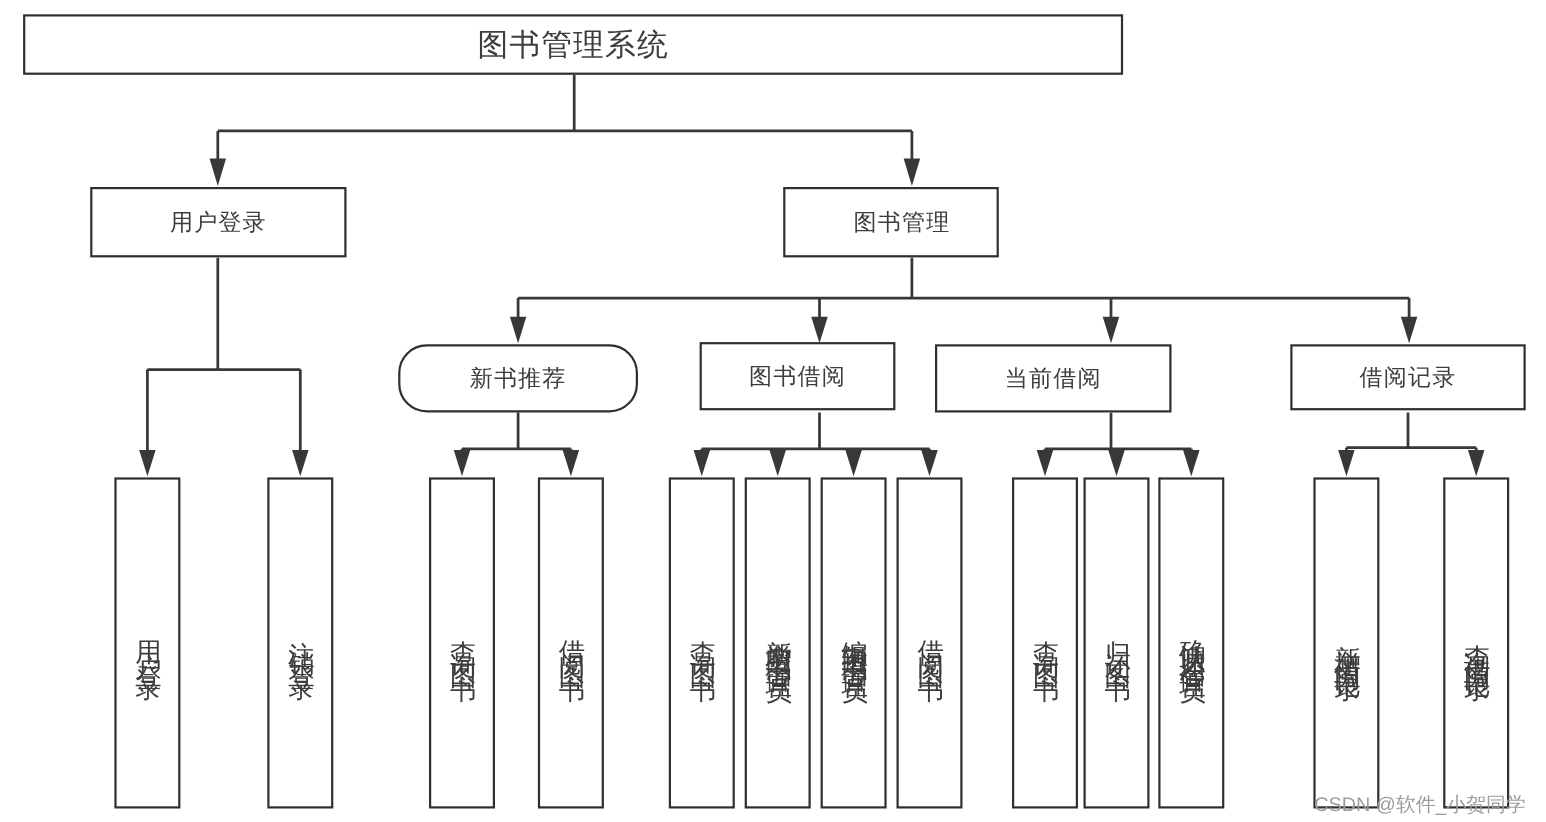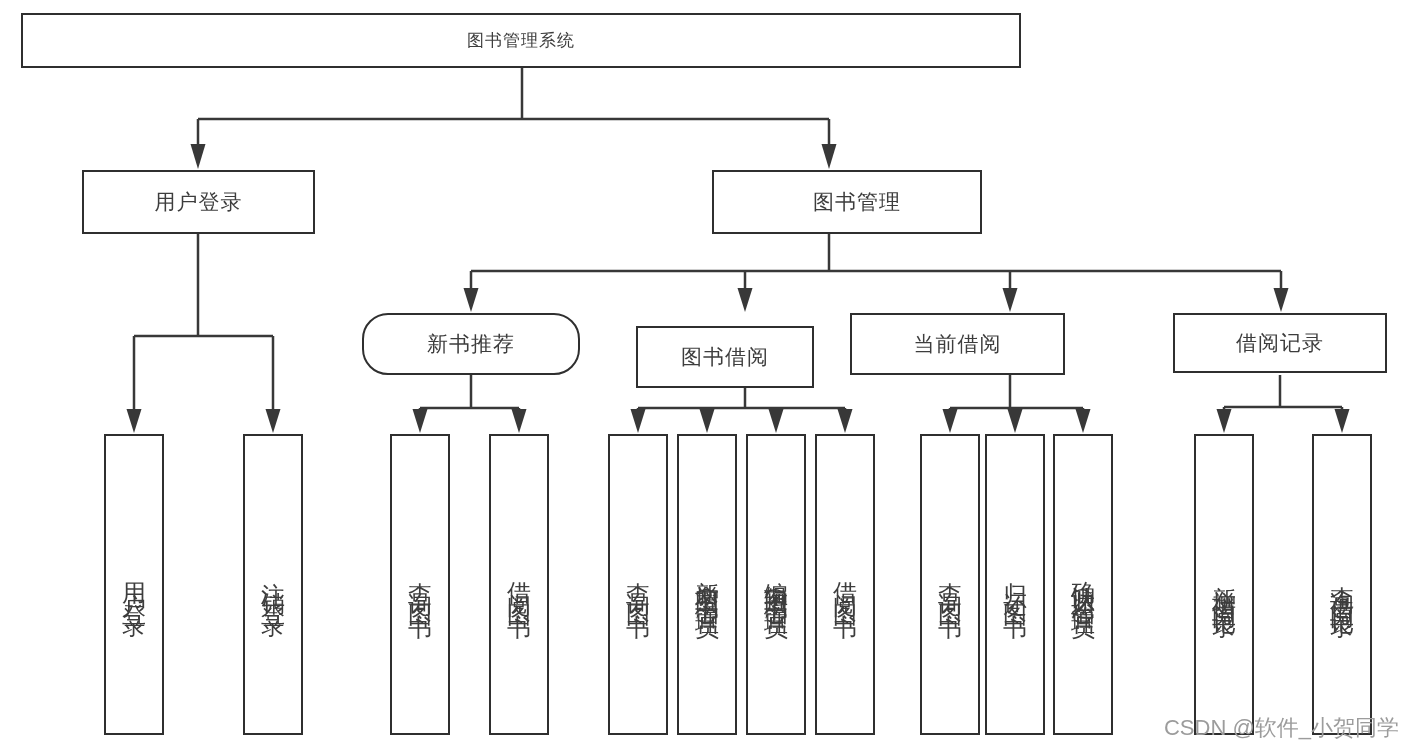--- a/index.html
+++ b/index.html
@@ -26,36 +26,36 @@
     box-sizing: border-box;
     border: 2.5px solid #2f2f2f;
     background: #ffffff;
     display: flex;
     align-items: center;
     justify-content: center;
     color: #3d3d3d;
     z-index: 2;
   }
   .h-label { font-size: 21px; letter-spacing: 1px; white-space: nowrap; }
-  .root-box .h-label { font-size: 17px; }
+  .root-box .h-label { font-size: 28px; }
   .leaf .v-label {
     writing-mode: vertical-rl;
     text-orientation: mixed;
     font-size: 24px;
     line-height: 1;
     color: #3d3d3d;
   }
   .ls4 .v-label { letter-spacing: 11px; }
   .ls6 .v-label { letter-spacing: 6px; }
   .ls9 .v-label { letter-spacing: 5px; }
   .watermark {
     position: absolute;
-    right: 6px;
+    right: 18px;
     bottom: 4px;
-    font-size: 22px;
+    font-size: 18px;
     color: #9c9c9c;
     z-index: 3;
     white-space: nowrap;
   }
 </style>
 </head>
 <body>
 
 <div class="canvas">
 
@@ -92,28 +92,28 @@
     </g>
   </svg>
 
   <div class="node root-box" style="left:21px; top:13px; width:1000px; height:55px;">
     <span class="h-label">图书管理系统</span>
   </div>
 
   <div class="node" style="left:82px; top:170px; width:233px; height:64px;">
     <span class="h-label">用户登录</span>
   </div>
-  <div class="node" style="left:712px; top:170px; width:270px; height:64px;padding-left:20px;">
+  <div class="node" style="left:712px; top:170px; width:196px; height:64px;padding-left:20px;">
     <span class="h-label">图书管理</span>
   </div>
 
   <div class="node" style="left:362px; top:313px; width:218px; height:62px;border-radius:26px;">
     <span class="h-label">新书推荐</span>
   </div>
-  <div class="node" style="left:636px; top:326px; width:178px; height:62px;">
+  <div class="node" style="left:636px; top:311px; width:178px; height:62px;">
     <span class="h-label">图书借阅</span>
   </div>
   <div class="node" style="left:850px; top:313px; width:215px; height:62px;">
     <span class="h-label">当前借阅</span>
   </div>
   <div class="node" style="left:1173px; top:313px; width:214px; height:60px;">
     <span class="h-label">借阅记录</span>
   </div>
 
   <div class="node leaf ls4" style="left:104px; top:434px; width:60px; height:301px;">

